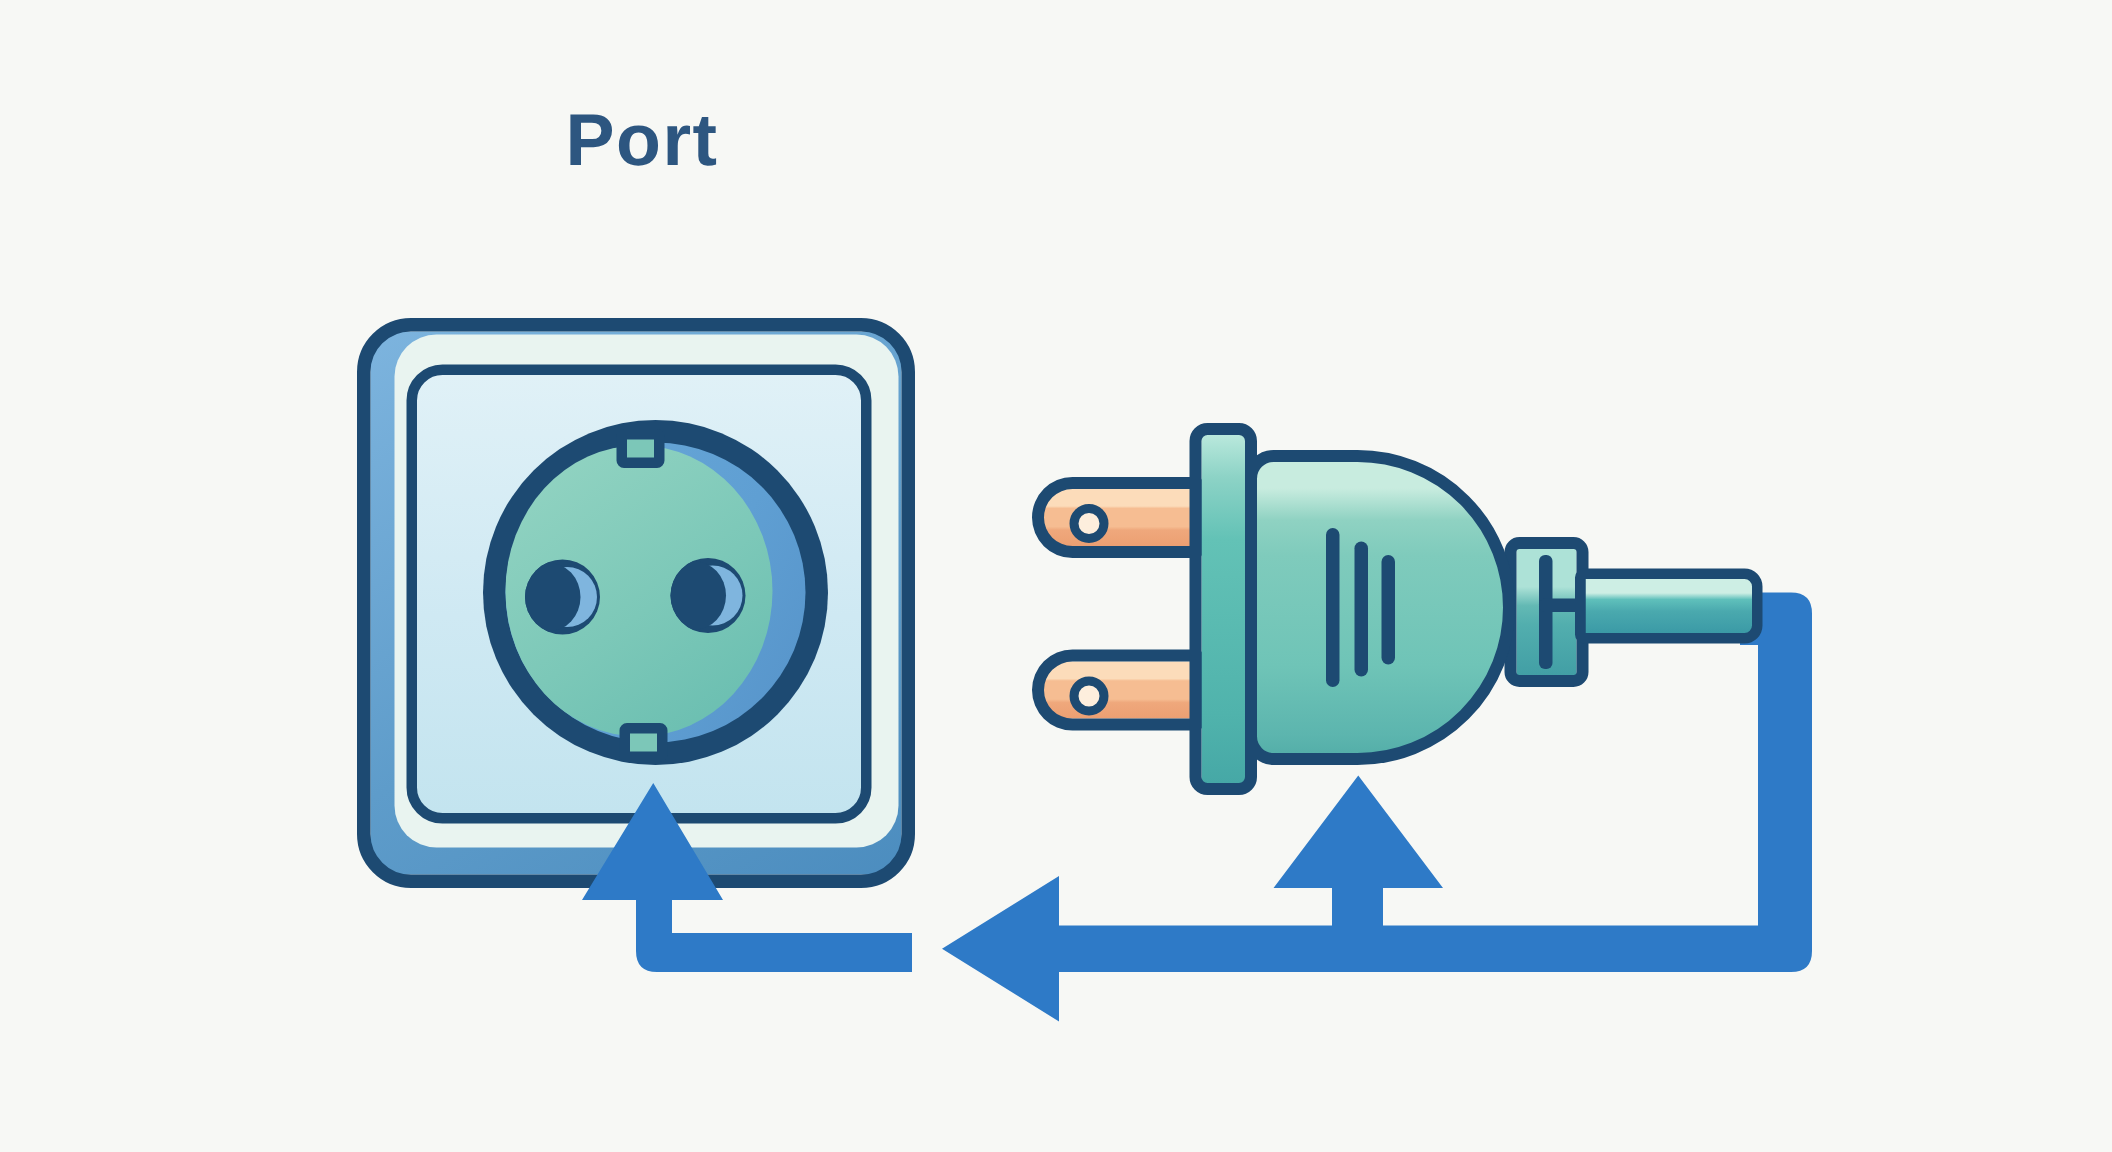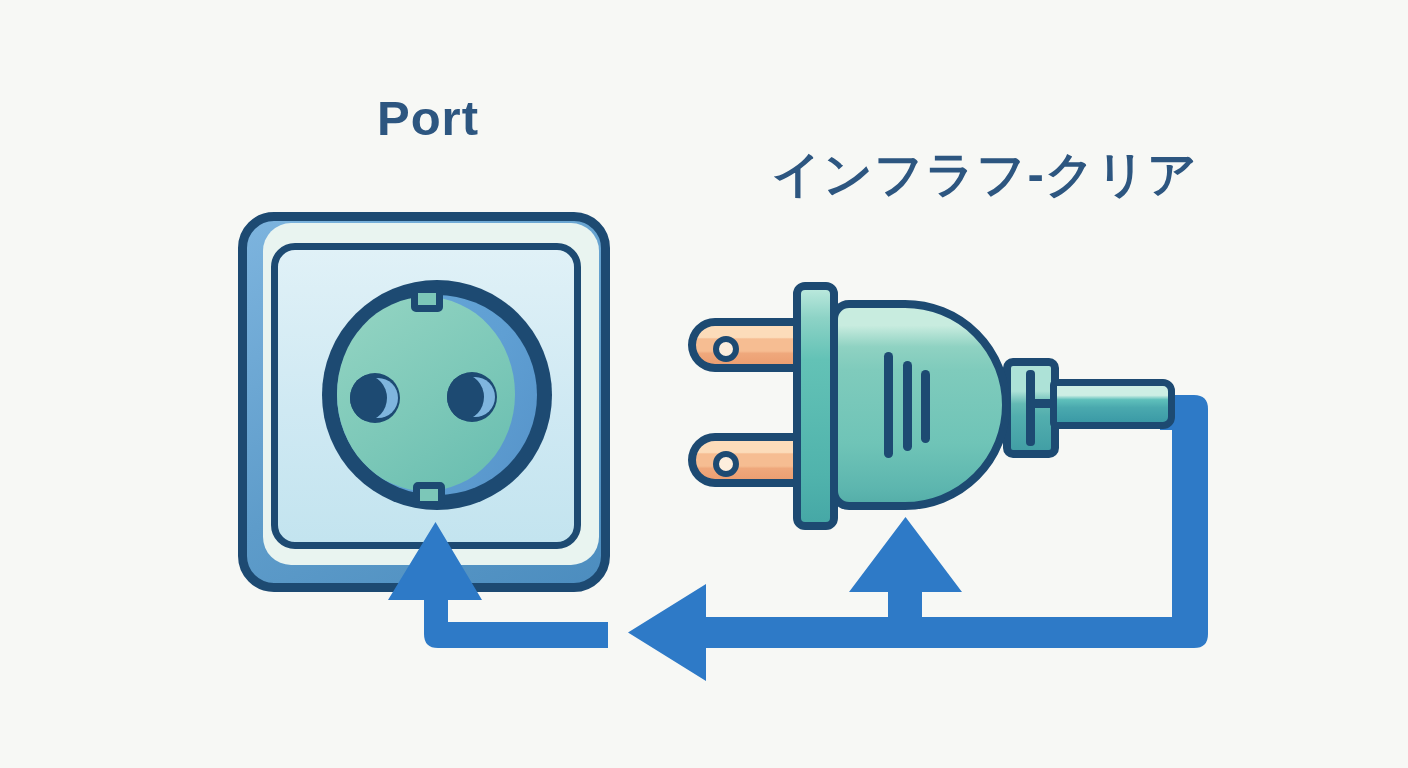--- a/index.html
+++ b/index.html
@@ -4,21 +4,21 @@
 <style>
   html,body{margin:0;padding:0;}
   body{font-family:"Liberation Sans","DejaVu Sans",sans-serif;}
   .canvas{
     position:relative;width:1408px;height:768px;overflow:hidden;
     background:var(--background,#f7f8f5);
   }
 
   
   .label{position:absolute;text-align:center;color:var(--text,#2d5680);font-weight:bold;z-index:5;}
-  .label .line1{font-size:49px;line-height:57px;letter-spacing:1px;margin-top:24px;}
+  .label .line1{font-size:49px;line-height:57px;letter-spacing:1px;}
   .label .line2{font-size:45px;line-height:57px;letter-spacing:1px;}
   .label-port{left:188px;top:66px;width:480px;}
   .label-infra{left:735px;top:122px;width:500px;}
 
   
   .socket{position:absolute;left:238px;top:212px;width:372px;height:380px;z-index:1;
     border:9px solid var(--navy,#1d4a72);border-radius:36px;box-sizing:border-box;
     background:linear-gradient(150deg,#7db4de 0%,#5e9cca 55%,#4c8dbf 100%);}
   .socket-face{position:absolute;left:16px;top:2px;right:2px;bottom:18px;
     border-radius:28px;background:#e9f4f0;}
@@ -78,21 +78,20 @@
 </head>
 <body>
 
 <div class="canvas">
 
   <div class="label label-port">
     <div class="line1">Port</div>
   </div>
 
   <div class="label label-infra">
-    <div class="line1">インフラフ-クリア</div>
   </div>
 
   <div class="socket">
     <div class="socket-face"></div>
     <div class="socket-plate"></div>
     <div class="socket-ring">
       <div class="recess-blue"></div>
       <div class="recess-teal"></div>
     </div>
     <div class="hole hole-left">

